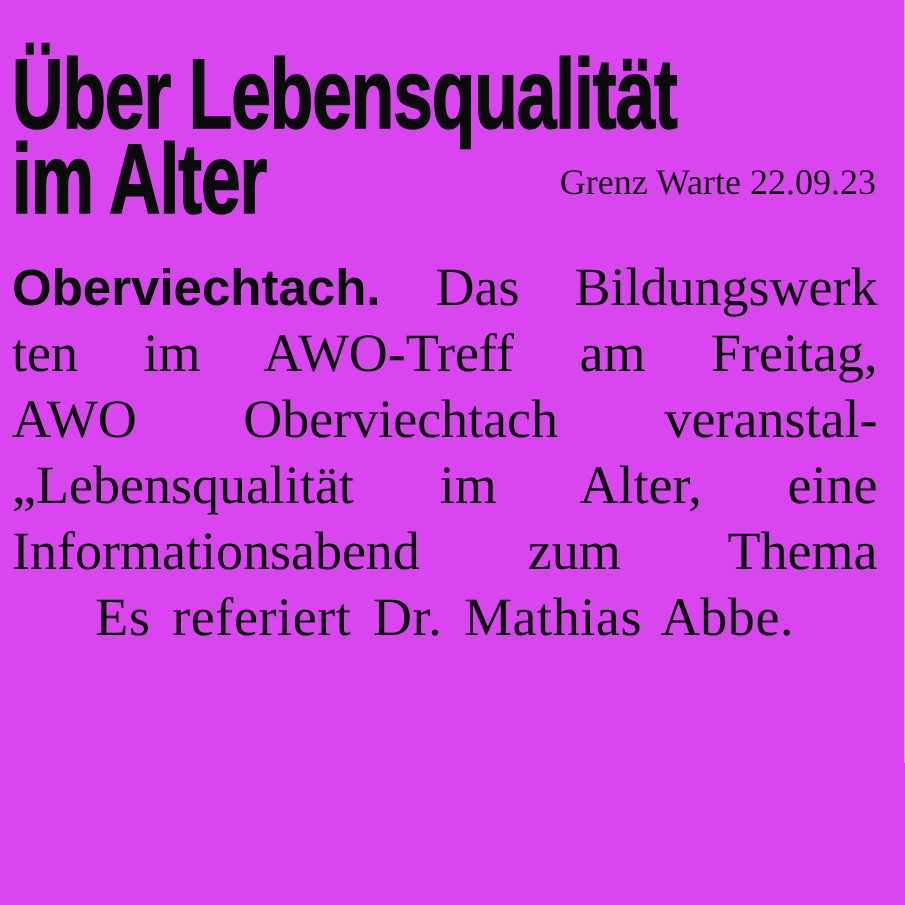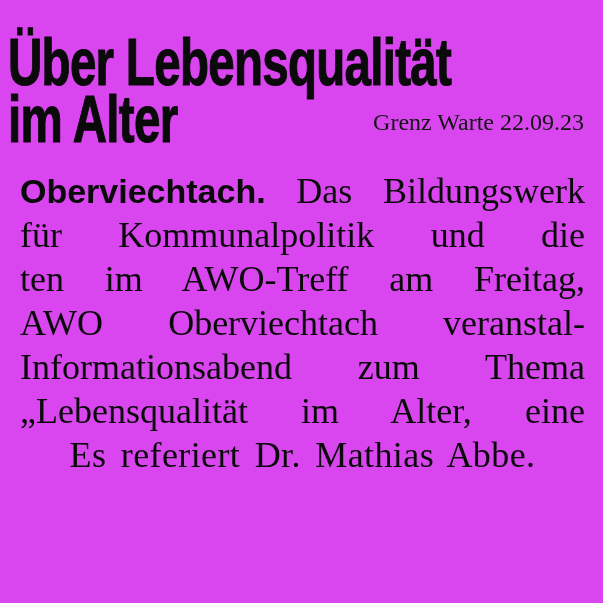--- a/index.html
+++ b/index.html
@@ -54,21 +54,20 @@
     top: 169px;
     width: 577px;
     font-family: "Liberation Serif", serif;
     font-size: 36px;
     line-height: 44px;
     color: #0a0a0a;
   }
   .bline {
     height: 44px;
     white-space: normal;
-    margin-left: 12px;
   }
   .bline.just {
     text-align: justify;
     text-align-last: justify;
   }
   .bline.last {
     text-align: center;
     word-spacing: 5px;
     letter-spacing: 0.4px;
   }
@@ -85,21 +84,20 @@
 
   <div class="headline">
     <div class="hline">Über Lebensqualität</div>
     <div class="hline">im Alter</div>
   </div>
 
   <div class="source">Grenz Warte 22.09.23</div>
 
   <div class="body">
     <div class="bline just"><span class="lead">Oberviechtach.</span> <span>Das Bildungswerk</span></div>
-    <div class="bline just">für Kommunalpolitik und die</div>
     <div class="bline just">ten im AWO-Treff am Freitag,</div>
     <div class="bline just">AWO Oberviechtach veranstal-</div>
+    <div class="bline just">„Lebensqualität im Alter, eine</div>
     <div class="bline just">Informationsabend zum Thema</div>
-    <div class="bline just">„Lebensqualität im Alter, eine</div>
     <div class="bline last">Es referiert Dr. Mathias Abbe.</div>
   </div>
 
 </div>
 
 </body></html>

